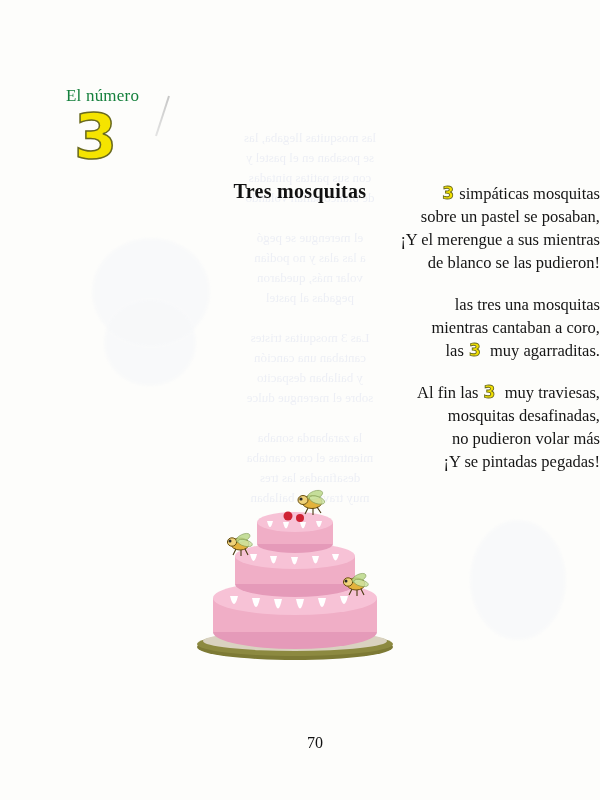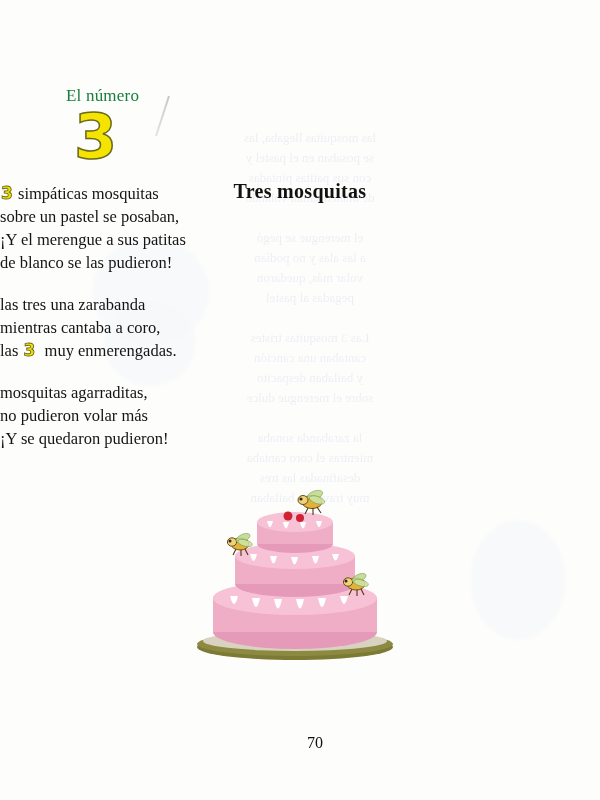--- a/index.html
+++ b/index.html
@@ -96,21 +96,21 @@
     color: #111111;
     letter-spacing: 0.3px;
     margin-top: 36px;
   }
 
   .poem {
     position: absolute;
     top: 182px;
     left: 0;
     width: 600px;
-    text-align: left;
+    text-align: right;
     font-family: "Liberation Serif", serif;
     font-size: 16.5px;
     line-height: 23px;
     color: #141414;
   }
   .stanza { margin-bottom: 19px; }
   .line { white-space: pre; }
   .num3 {
     font-family: "DejaVu Sans", sans-serif;
     font-weight: bold;
@@ -177,32 +177,33 @@
     <div class="big-number">3</div>
   </div>
   <div class="pointer-line"></div>
 
   <div class="poem-title">Tres mosquitas</div>
 
   <div class="poem" id="poem-host">
       <div class="stanza">
         <div class="line"><span class="num3">3</span><span> simpáticas mosquitas</span></div>
         <div class="line"><span>sobre un pastel se posaban,</span></div>
-        <div class="line"><span>¡Y el merengue a sus patitas</span></div>
+        <div class="line"><span>¡Y el merengue a sus mientras</span></div>
         <div class="line"><span>de blanco se las pudieron!</span></div>
       </div>
       <div class="stanza">
-        <div class="line"><span>las tres una zarabanda</span></div>
-        <div class="line"><span>mientras cantaba a coro,</span></div>
-        <div class="line"><span>las </span><span class="num3">3</span><span>  muy enmerengadas.</span></div>
+        <div class="line"><span>las tres una mosquitas</span></div>
+        <div class="line"><span>mientras cantaban a coro,</span></div>
+        <div class="line"><span>las </span><span class="num3">3</span><span>  muy agarraditas.</span></div>
       </div>
       <div class="stanza">
-        <div class="line"><span>mosquitas agarraditas,</span></div>
+        <div class="line"><span>Al fin las </span><span class="num3">3</span><span>  muy traviesas,</span></div>
+        <div class="line"><span>mosquitas desafinadas,</span></div>
         <div class="line"><span>no pudieron volar más</span></div>
-        <div class="line"><span>¡Y se quedaron pudieron!</span></div>
+        <div class="line"><span>¡Y se pintadas pegadas!</span></div>
       </div>
     </div>
 
   <div class="illustration">
     <svg viewBox="0 0 270 200" width="270" height="200" xmlns="http://www.w3.org/2000/svg">
 
       <ellipse cx="135" cy="175" rx="98" ry="13" fill="#7d7a35"></ellipse>
       <ellipse cx="135" cy="172" rx="98" ry="12" fill="#8c8940"></ellipse>
       <ellipse cx="135" cy="169" rx="92" ry="10" fill="#d9d2c0"></ellipse>
 

